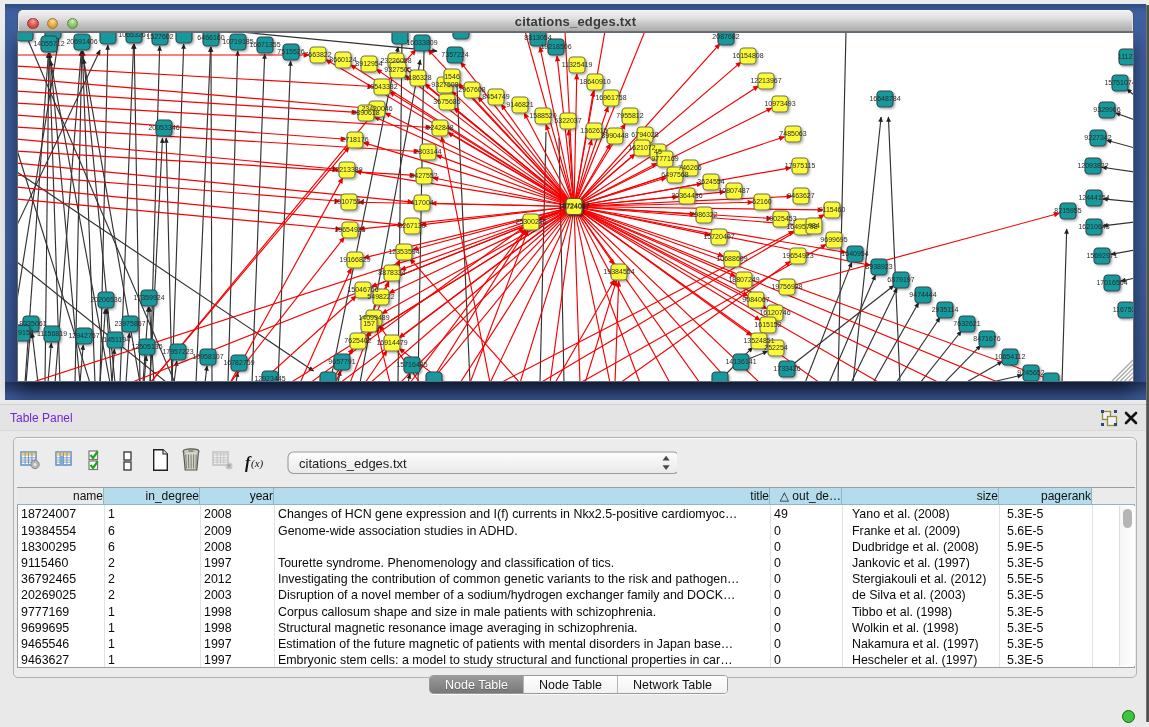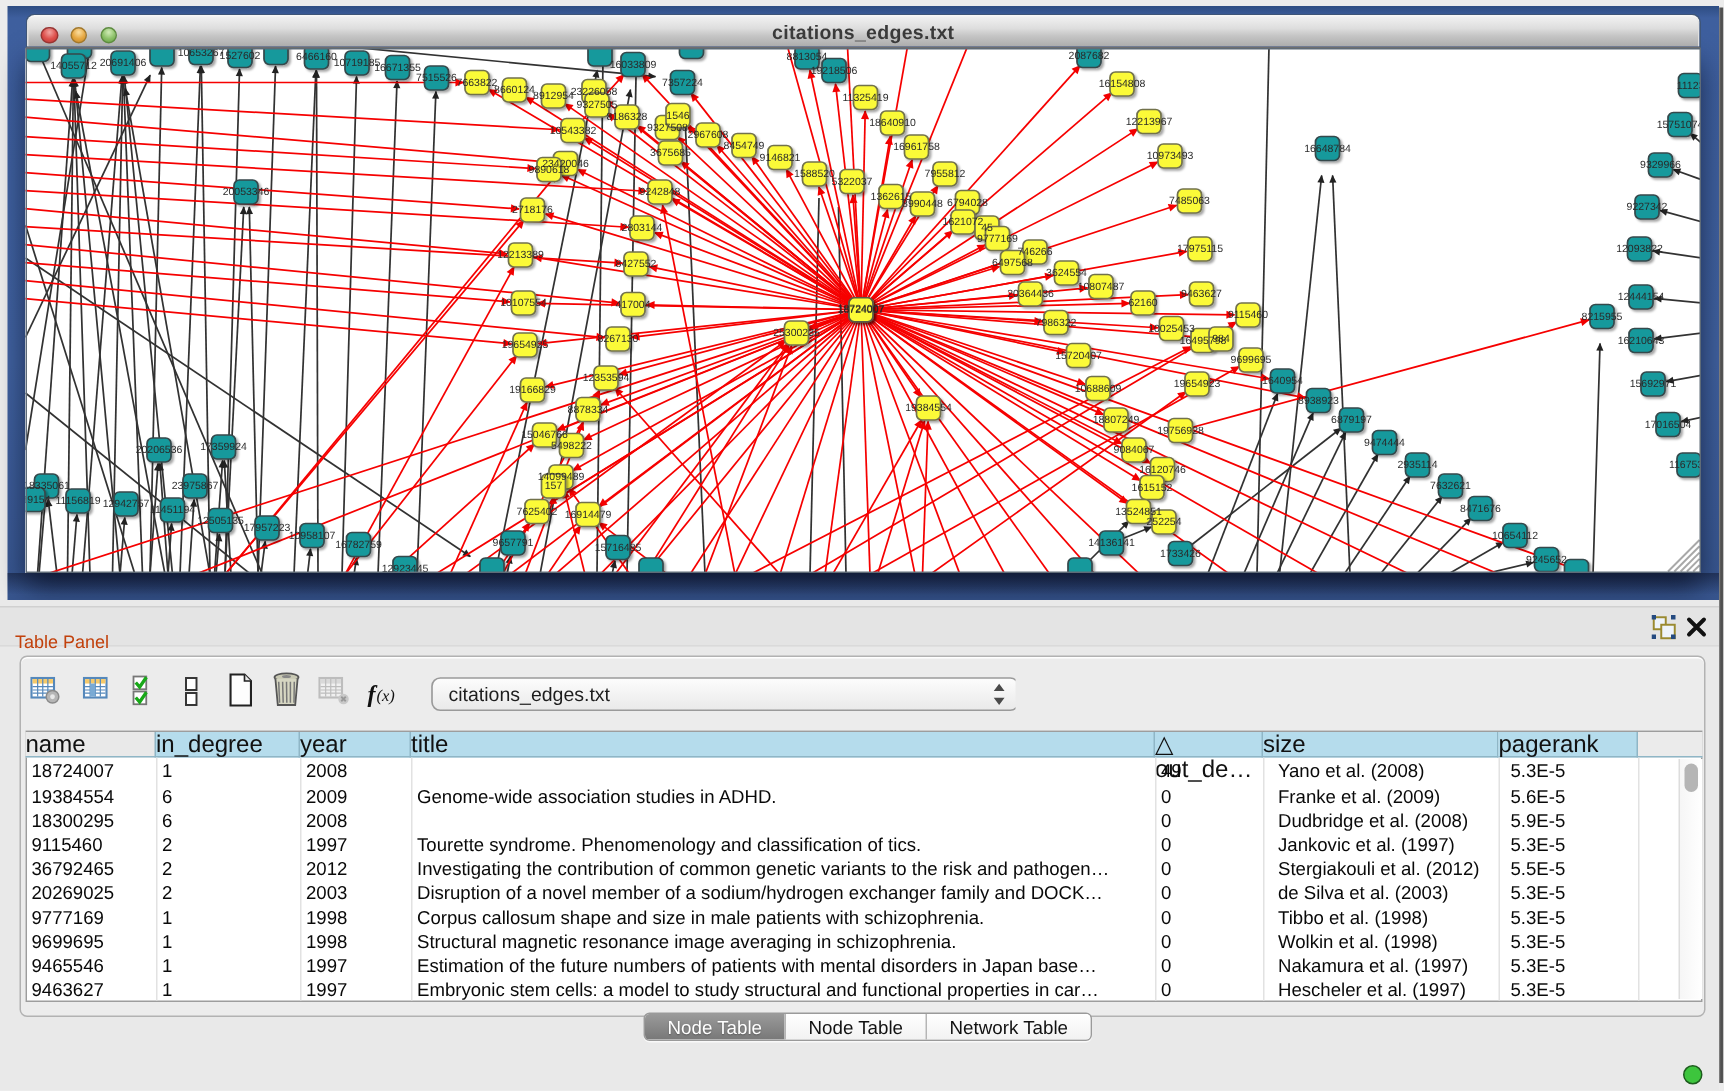--- a/index.html
+++ b/index.html
@@ -4,24 +4,24 @@
 html,body{width:1149px;height:727px;background:#ececec;font-family:"Liberation Sans",sans-serif;overflow:hidden;position:relative}
 .abs{position:absolute}
 #desk{left:5px;top:4px;width:1141px;height:396px;background:linear-gradient(180deg,#2e4d82 0,#3e5f9e 8px,#40619f 60%,#38568f 100%)}
 #titlebar{left:17px;top:9px;width:1117px;height:23px;border-radius:6px 6px 0 0;background:linear-gradient(180deg,#f3f3f3 0,#dedede 42%,#c6c6c6 65%,#acacac 100%);border:1px solid #3e5577;border-bottom:1px solid #6e6e6e;box-shadow:inset 0 1px 0 #f7f7f7,inset 1px 0 0 #e0e0e0,inset -1px 0 0 #e0e0e0}
 #titlebar .tl{position:absolute;top:7.5px;width:11.5px;height:11.5px;border-radius:50%}
 #wtitle{width:100%;text-align:center;font-size:13px;font-weight:bold;color:#3a3a3a;line-height:23px;letter-spacing:0.2px}
 #canvwrap{left:17px;top:32px;width:1117px;height:350px;background:#fff;border-top:1px solid #555;box-shadow:0 10px 18px rgba(5,10,30,.65)}
 #shadowb{left:5px;top:382px;width:1141px;height:18px;background:linear-gradient(180deg,rgba(8,12,30,.45),rgba(8,12,30,0) 80%)}
 #tp{left:0;top:400px;width:1146px;height:327px;background:#e9e9e9}
 #tphead{left:0;top:404px;width:1146px;height:27px;background:#e4e4e4;border-top:1px solid #d0d0d0;border-bottom:1px solid #dadada}
-#tphead .t{position:absolute;left:10px;top:16px;font-size:12px;color:#c2410c}
+#tphead .t{position:absolute;left:10px;top:6px;font-size:12px;color:#6d28d9}
 #inner{left:13px;top:437px;width:1124px;height:241px;background:#ececec;border:1px solid #b2b2b2;border-radius:5px;box-shadow:inset 0 1px 0 #fff}
 #tblarea{left:17px;top:487px;width:1118px;height:181px;background:#fff;border:1px solid #9d9d9d}
-.hc{position:absolute;top:488px;height:17px;border-right:1px solid #8fb6c6;border-bottom:1px solid #8fb6c6;font-size:16px;color:#111;text-align:left;line-height:17px}
+.hc{position:absolute;top:488px;height:17px;border-right:1px solid #8fb6c6;border-bottom:1px solid #8fb6c6;font-size:12px;color:#111;text-align:right;line-height:17px}
 .trow{position:absolute;left:0;height:16.2px;width:1092px}
 .tc{position:absolute;font-size:12.4px;color:#090909;white-space:nowrap;overflow:hidden;line-height:16.2px}
 .vline{position:absolute;top:505px;height:162px;width:1px;background:#e2e2e2}
 #sbar{left:1119px;top:506px;width:16px;height:160px;background:linear-gradient(90deg,#f6f6f6,#fff);border-left:1px solid #ddd}
 #sthumb{left:1122.5px;top:509px;width:9px;height:19px;background:#b5b5b5;border-radius:5px}
 #tabs{left:429px;top:675px;height:19px;display:flex;border:1px solid #9a9a9a;border-radius:4px;overflow:hidden;background:#fdfdfd;box-shadow:0 1px 0 rgba(255,255,255,.7)}
 .tab{font-size:12.5px;padding:0 15px;line-height:18px;color:#111;background:linear-gradient(180deg,#fff,#f2f2f2)}
 .tabsel{background:linear-gradient(180deg,#9a9a9a,#787878);color:#fff;text-shadow:0 1px 1px rgba(0,0,0,.3)}
 .tabdiv{width:1px;background:#b5b5b5}
 #mem{right:33px;top:734px;font-size:10.5px;color:#222}
@@ -643,20 +643,21 @@
 <div class="hc" style="left:200px;width:74px;background:#b5dcec">year</div>
 <div class="hc" style="left:274px;width:496px;background:#b5dcec">title</div>
 <div class="hc" style="left:770px;width:72px;background:#b5dcec">△ out_de…</div>
 <div class="hc" style="left:842px;width:157px;background:#b5dcec">size</div>
 <div class="hc" style="left:999px;width:93px;background:#b5dcec">pagerank</div>
 <div class="hc" style="left:1092px;width:43px;background:#ebebeb;border-right:none"></div>
 <div class="trow" style="top:506.3px">
     <div class="tc" style="left:21px;width:81px">18724007</div>
     <div class="tc" style="left:108px;width:90px">1</div>
     <div class="tc" style="left:204px;width:68px">2008</div>
+    <div class="tc" style="left:278px;width:490px">Changes of HCN gene expression and I(f) currents in Nkx2.5-positive cardiomyoc…</div>
     <div class="tc" style="left:774px;width:66px">49</div>
     <div class="tc" style="left:852px;width:145px">Yano et al. (2008)</div>
     <div class="tc" style="left:1007px;width:83px">5.3E-5</div>
   </div>
 <div class="trow" style="top:522.5px">
     <div class="tc" style="left:21px;width:81px">19384554</div>
     <div class="tc" style="left:108px;width:90px">6</div>
     <div class="tc" style="left:204px;width:68px">2009</div>
     <div class="tc" style="left:278px;width:490px">Genome-wide association studies in ADHD.</div>
     <div class="tc" style="left:774px;width:66px">0</div>
@@ -713,21 +714,21 @@
     <div class="tc" style="left:204px;width:68px">1998</div>
     <div class="tc" style="left:278px;width:490px">Structural magnetic resonance image averaging in schizophrenia.</div>
     <div class="tc" style="left:774px;width:66px">0</div>
     <div class="tc" style="left:852px;width:145px">Wolkin et al. (1998)</div>
     <div class="tc" style="left:1007px;width:83px">5.3E-5</div>
   </div>
 <div class="trow" style="top:635.9px">
     <div class="tc" style="left:21px;width:81px">9465546</div>
     <div class="tc" style="left:108px;width:90px">1</div>
     <div class="tc" style="left:204px;width:68px">1997</div>
-    <div class="tc" style="left:278px;width:490px">Estimation of the future numbers of patients with mental disorders in Japan base…</div>
+    <div class="tc" style="left:278px;width:490px">Estimation of the future magnetic of patients with mental disorders in Japan base…</div>
     <div class="tc" style="left:774px;width:66px">0</div>
     <div class="tc" style="left:852px;width:145px">Nakamura et al. (1997)</div>
     <div class="tc" style="left:1007px;width:83px">5.3E-5</div>
   </div>
 <div class="trow" style="top:652.1px">
     <div class="tc" style="left:21px;width:81px">9463627</div>
     <div class="tc" style="left:108px;width:90px">1</div>
     <div class="tc" style="left:204px;width:68px">1997</div>
     <div class="tc" style="left:278px;width:490px">Embryonic stem cells: a model to study structural and functional properties in car…</div>
     <div class="tc" style="left:774px;width:66px">0</div>

